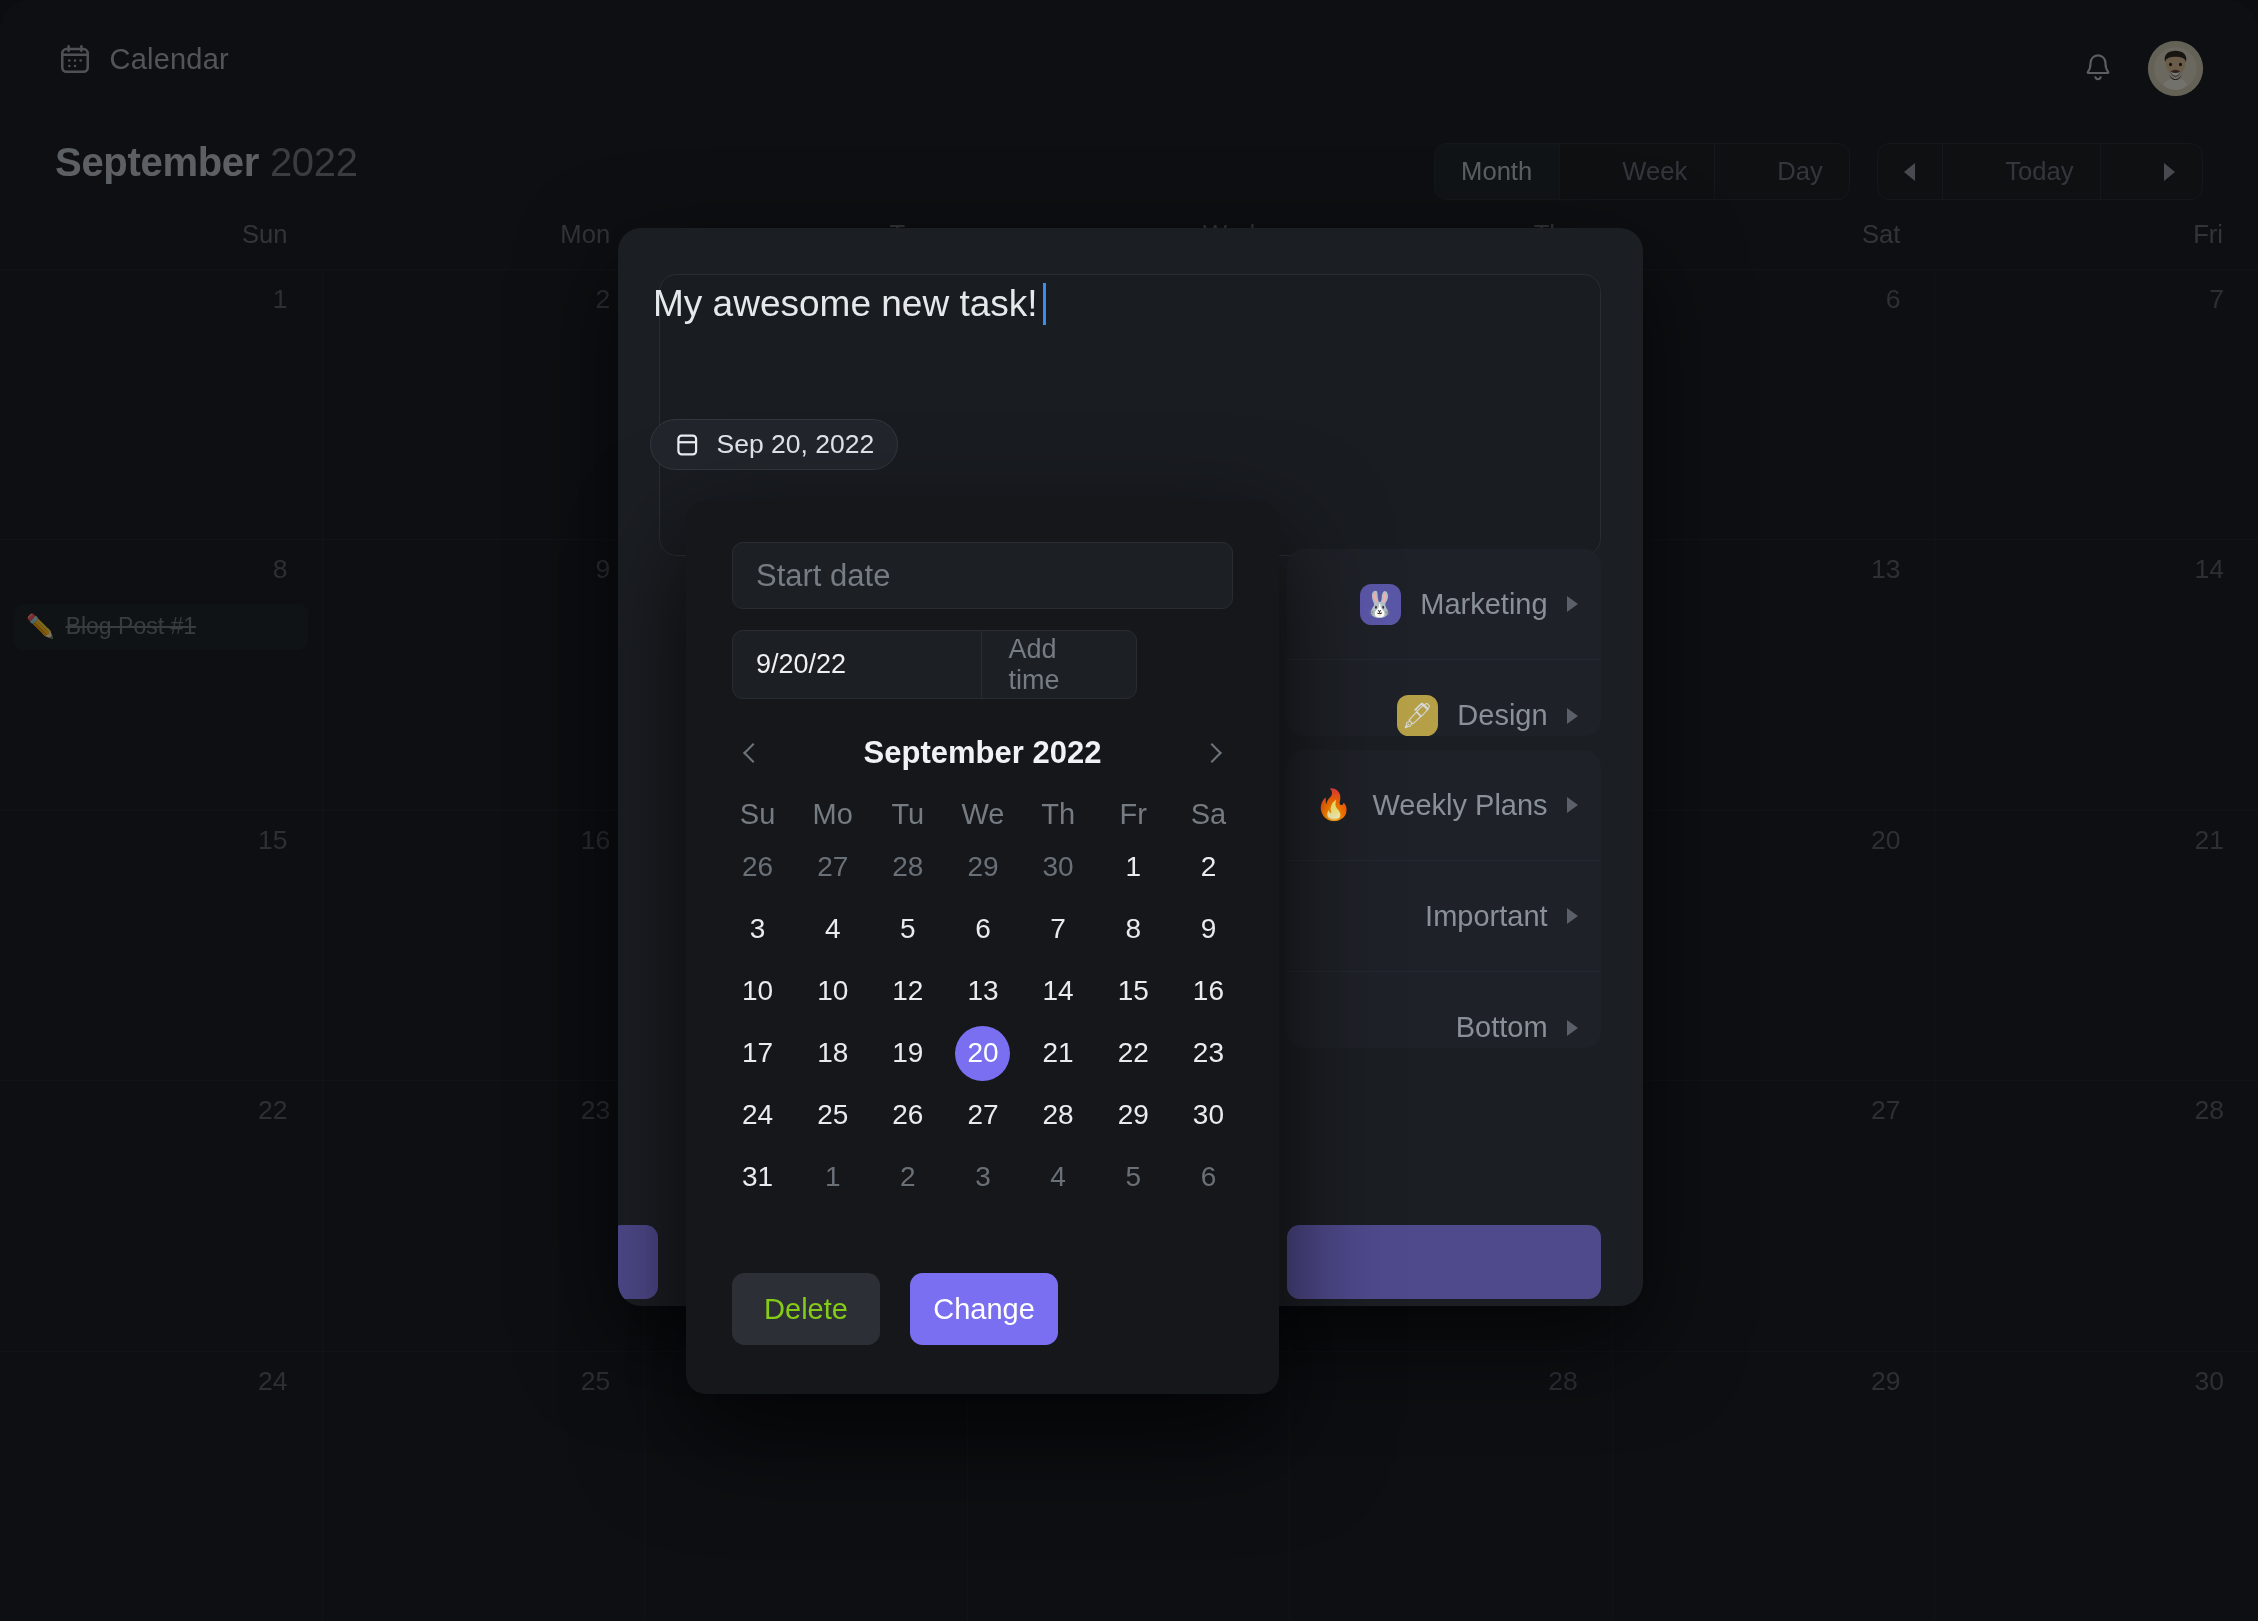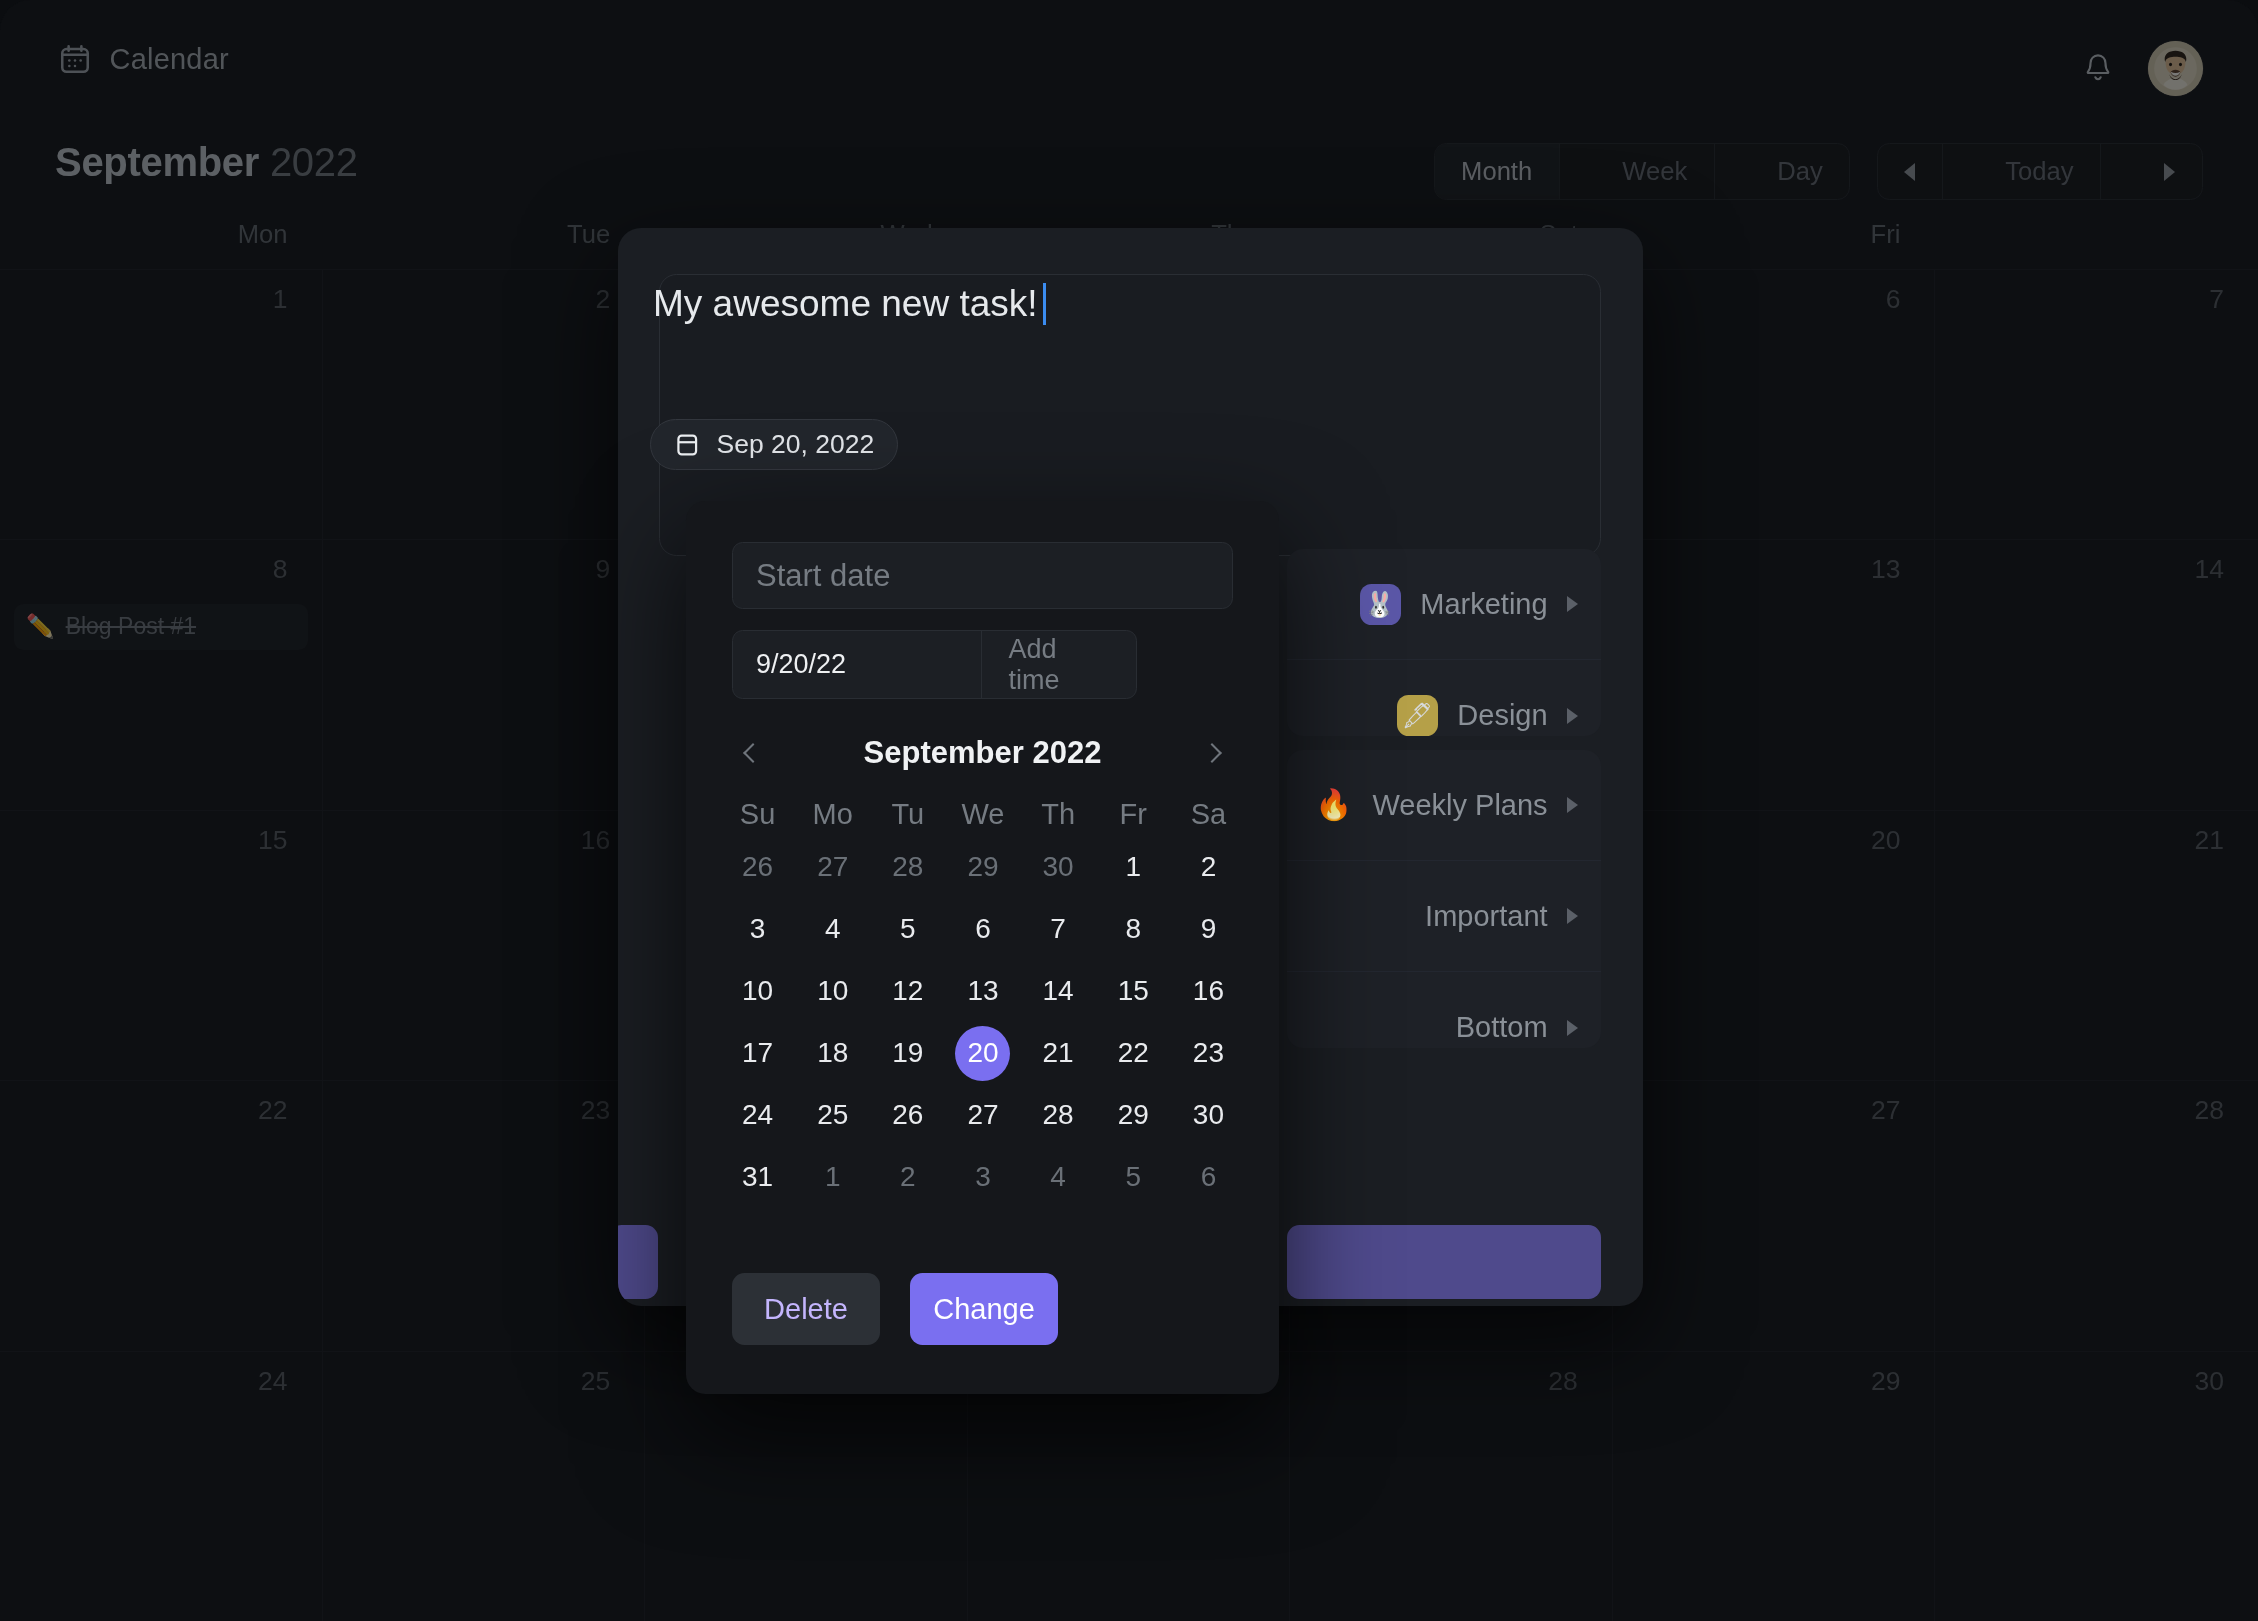--- a/index.html
+++ b/index.html
@@ -223,21 +223,21 @@
 
   .pk-actions {
     position:absolute; left:46px; bottom:49px;
     display:flex; gap:30px; align-items:center;
   }
   .btn {
     height:72px; border-radius:12.4px; border:none; cursor:pointer;
     font-size:29px; font-family:"Liberation Sans", sans-serif;
     display:flex; align-items:center; justify-content:center;
   }
-  .btn-delete { width:148px; background:#2c3036; color:#c4b5fd; }
+  .btn-delete { width:148px; background:#2c3036; color:#84cc16; }
   .btn-change { width:148px; background:#7a6ff0; color:#ffffff; }
 </style>
 </head>
 <body>
 
 <div id="app">
 
   <div class="topbar">
     <div class="brand">
       <span>
@@ -298,20 +298,21 @@
         <div class="seg-item">Today</div>
         <div class="seg-arrow">
           <span class="tri-r"></span>
         </div>
       </div>
     </div>
   </div>
 
   <div class="cal">
     <div class="dow-row" id="dow-row">
+        <div class="dow">Sun</div>
         <div class="dow">Mon</div>
         <div class="dow">Tue</div>
         <div class="dow">Wed</div>
         <div class="dow">Thu</div>
         <div class="dow">Sat</div>
         <div class="dow">Fri</div>
       </div>
     <div class="weeks" id="weeks">
         <div class="week">
           <div class="day-cell">

